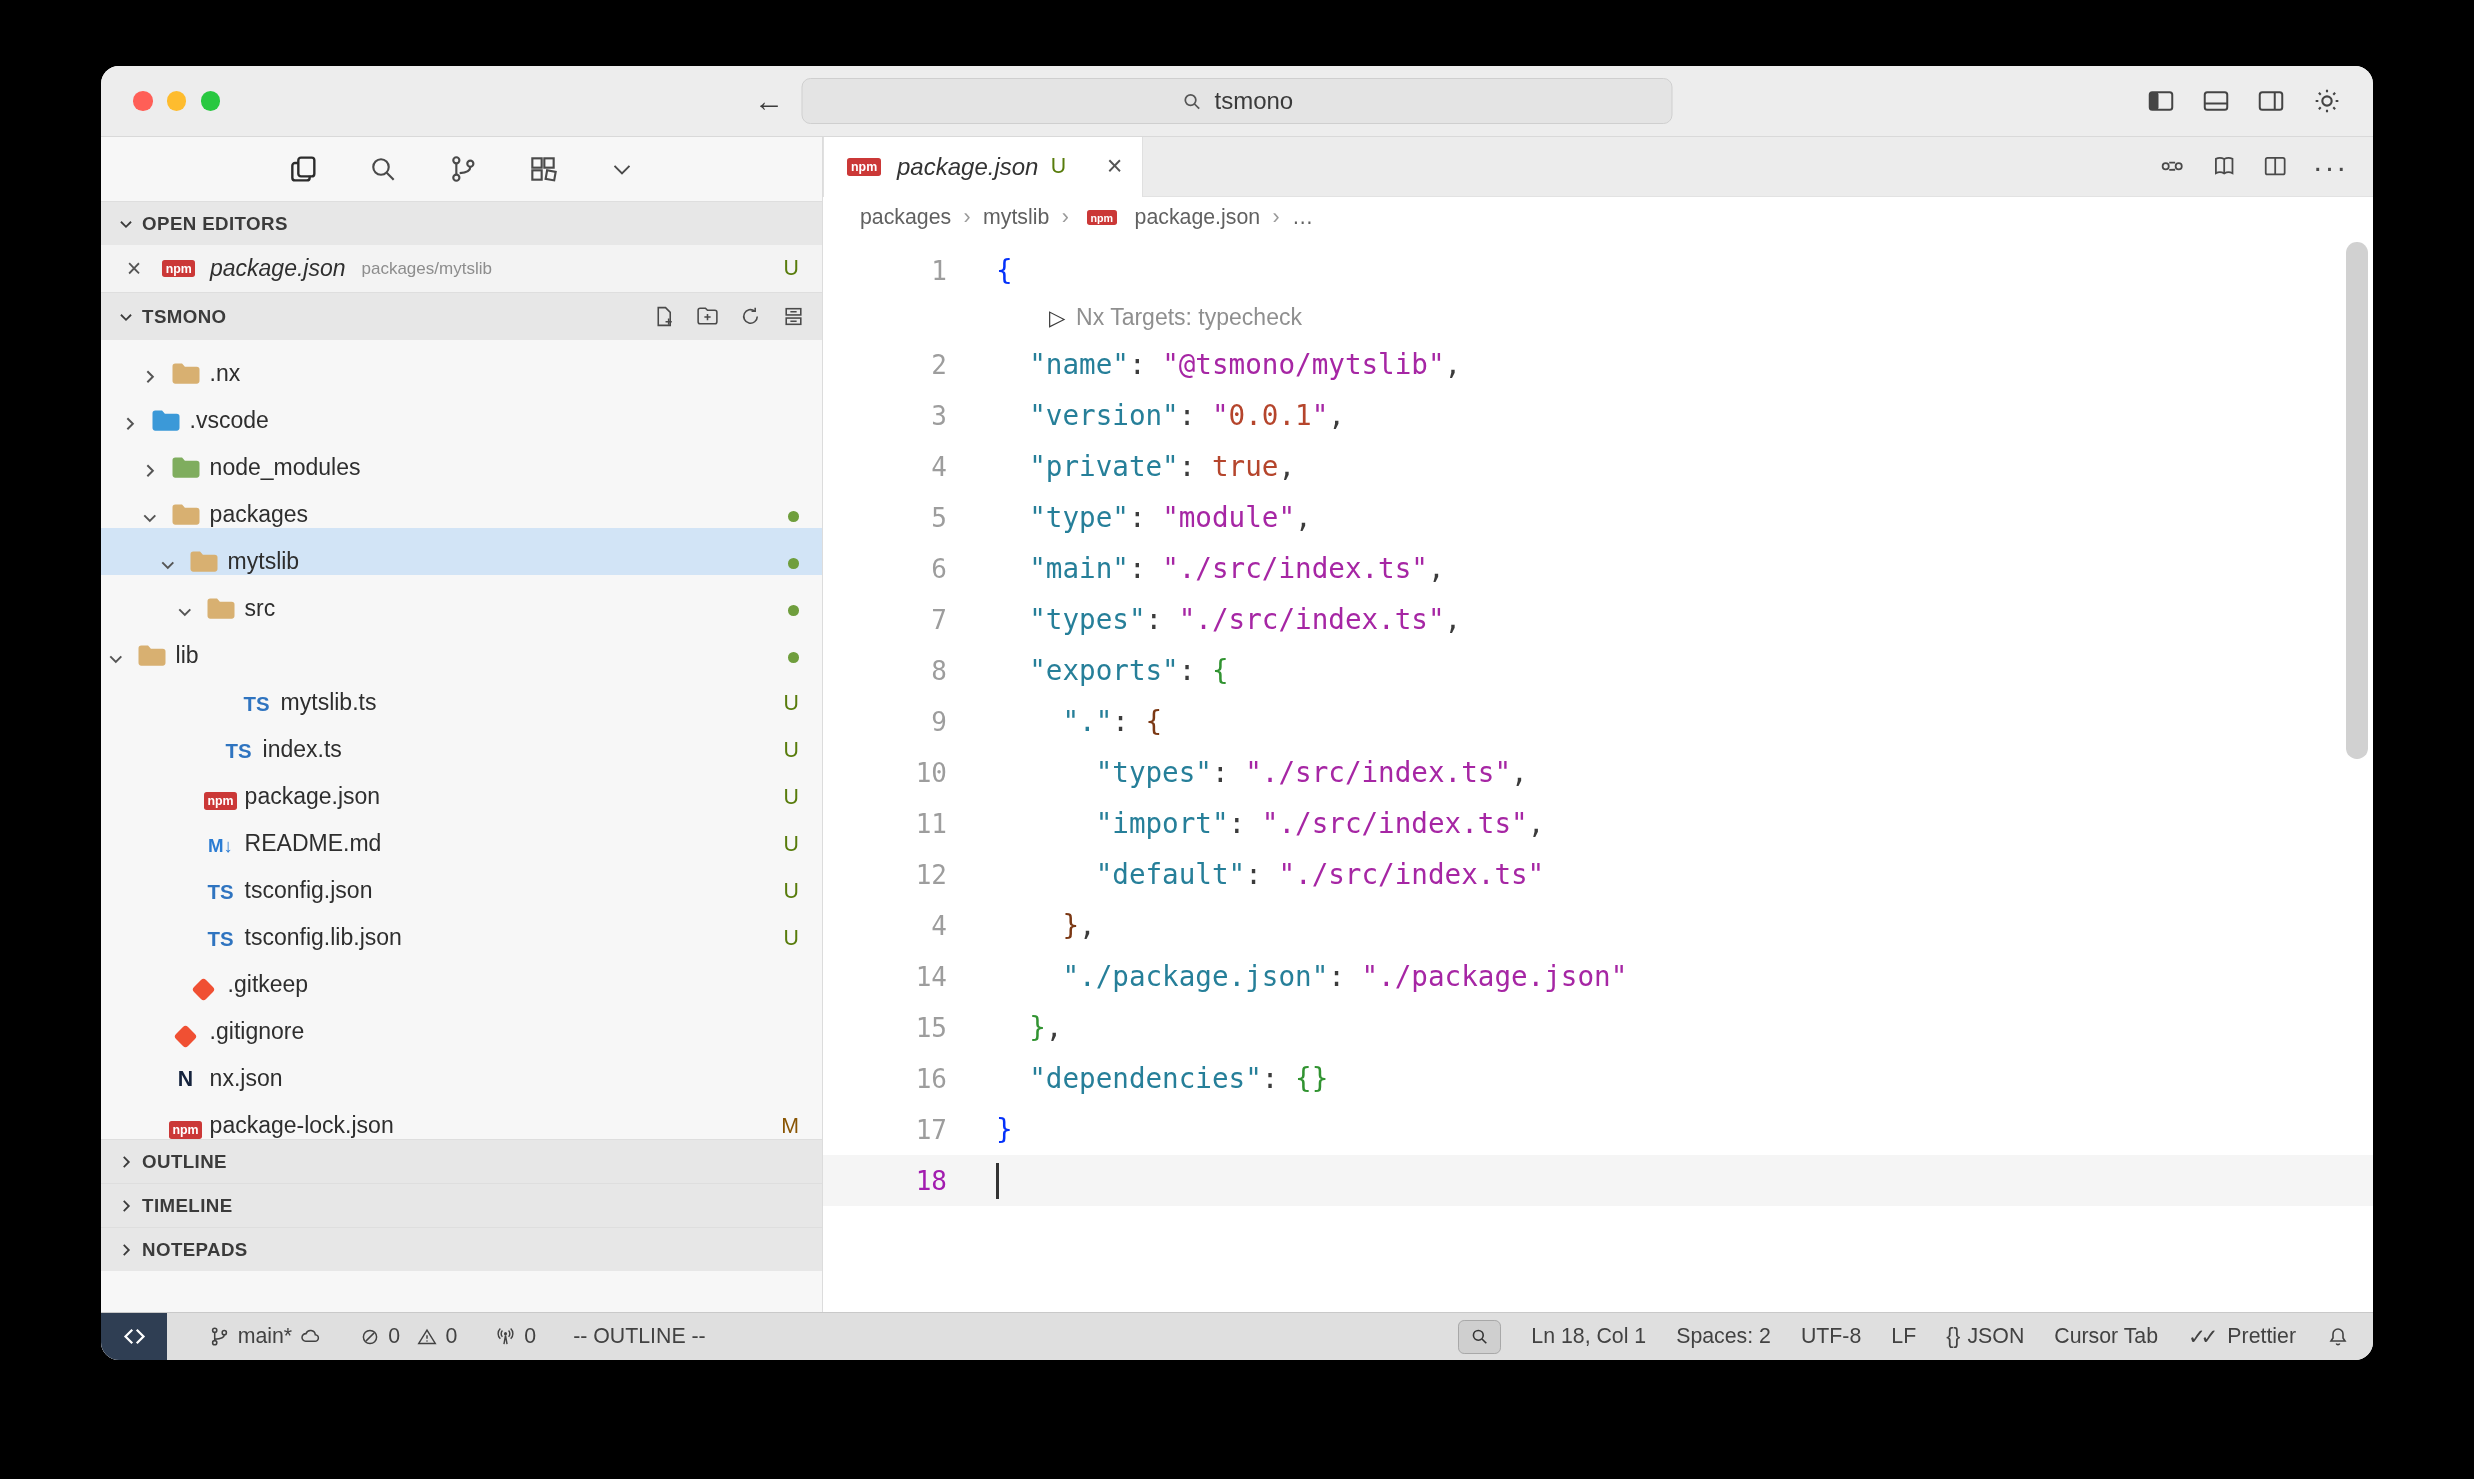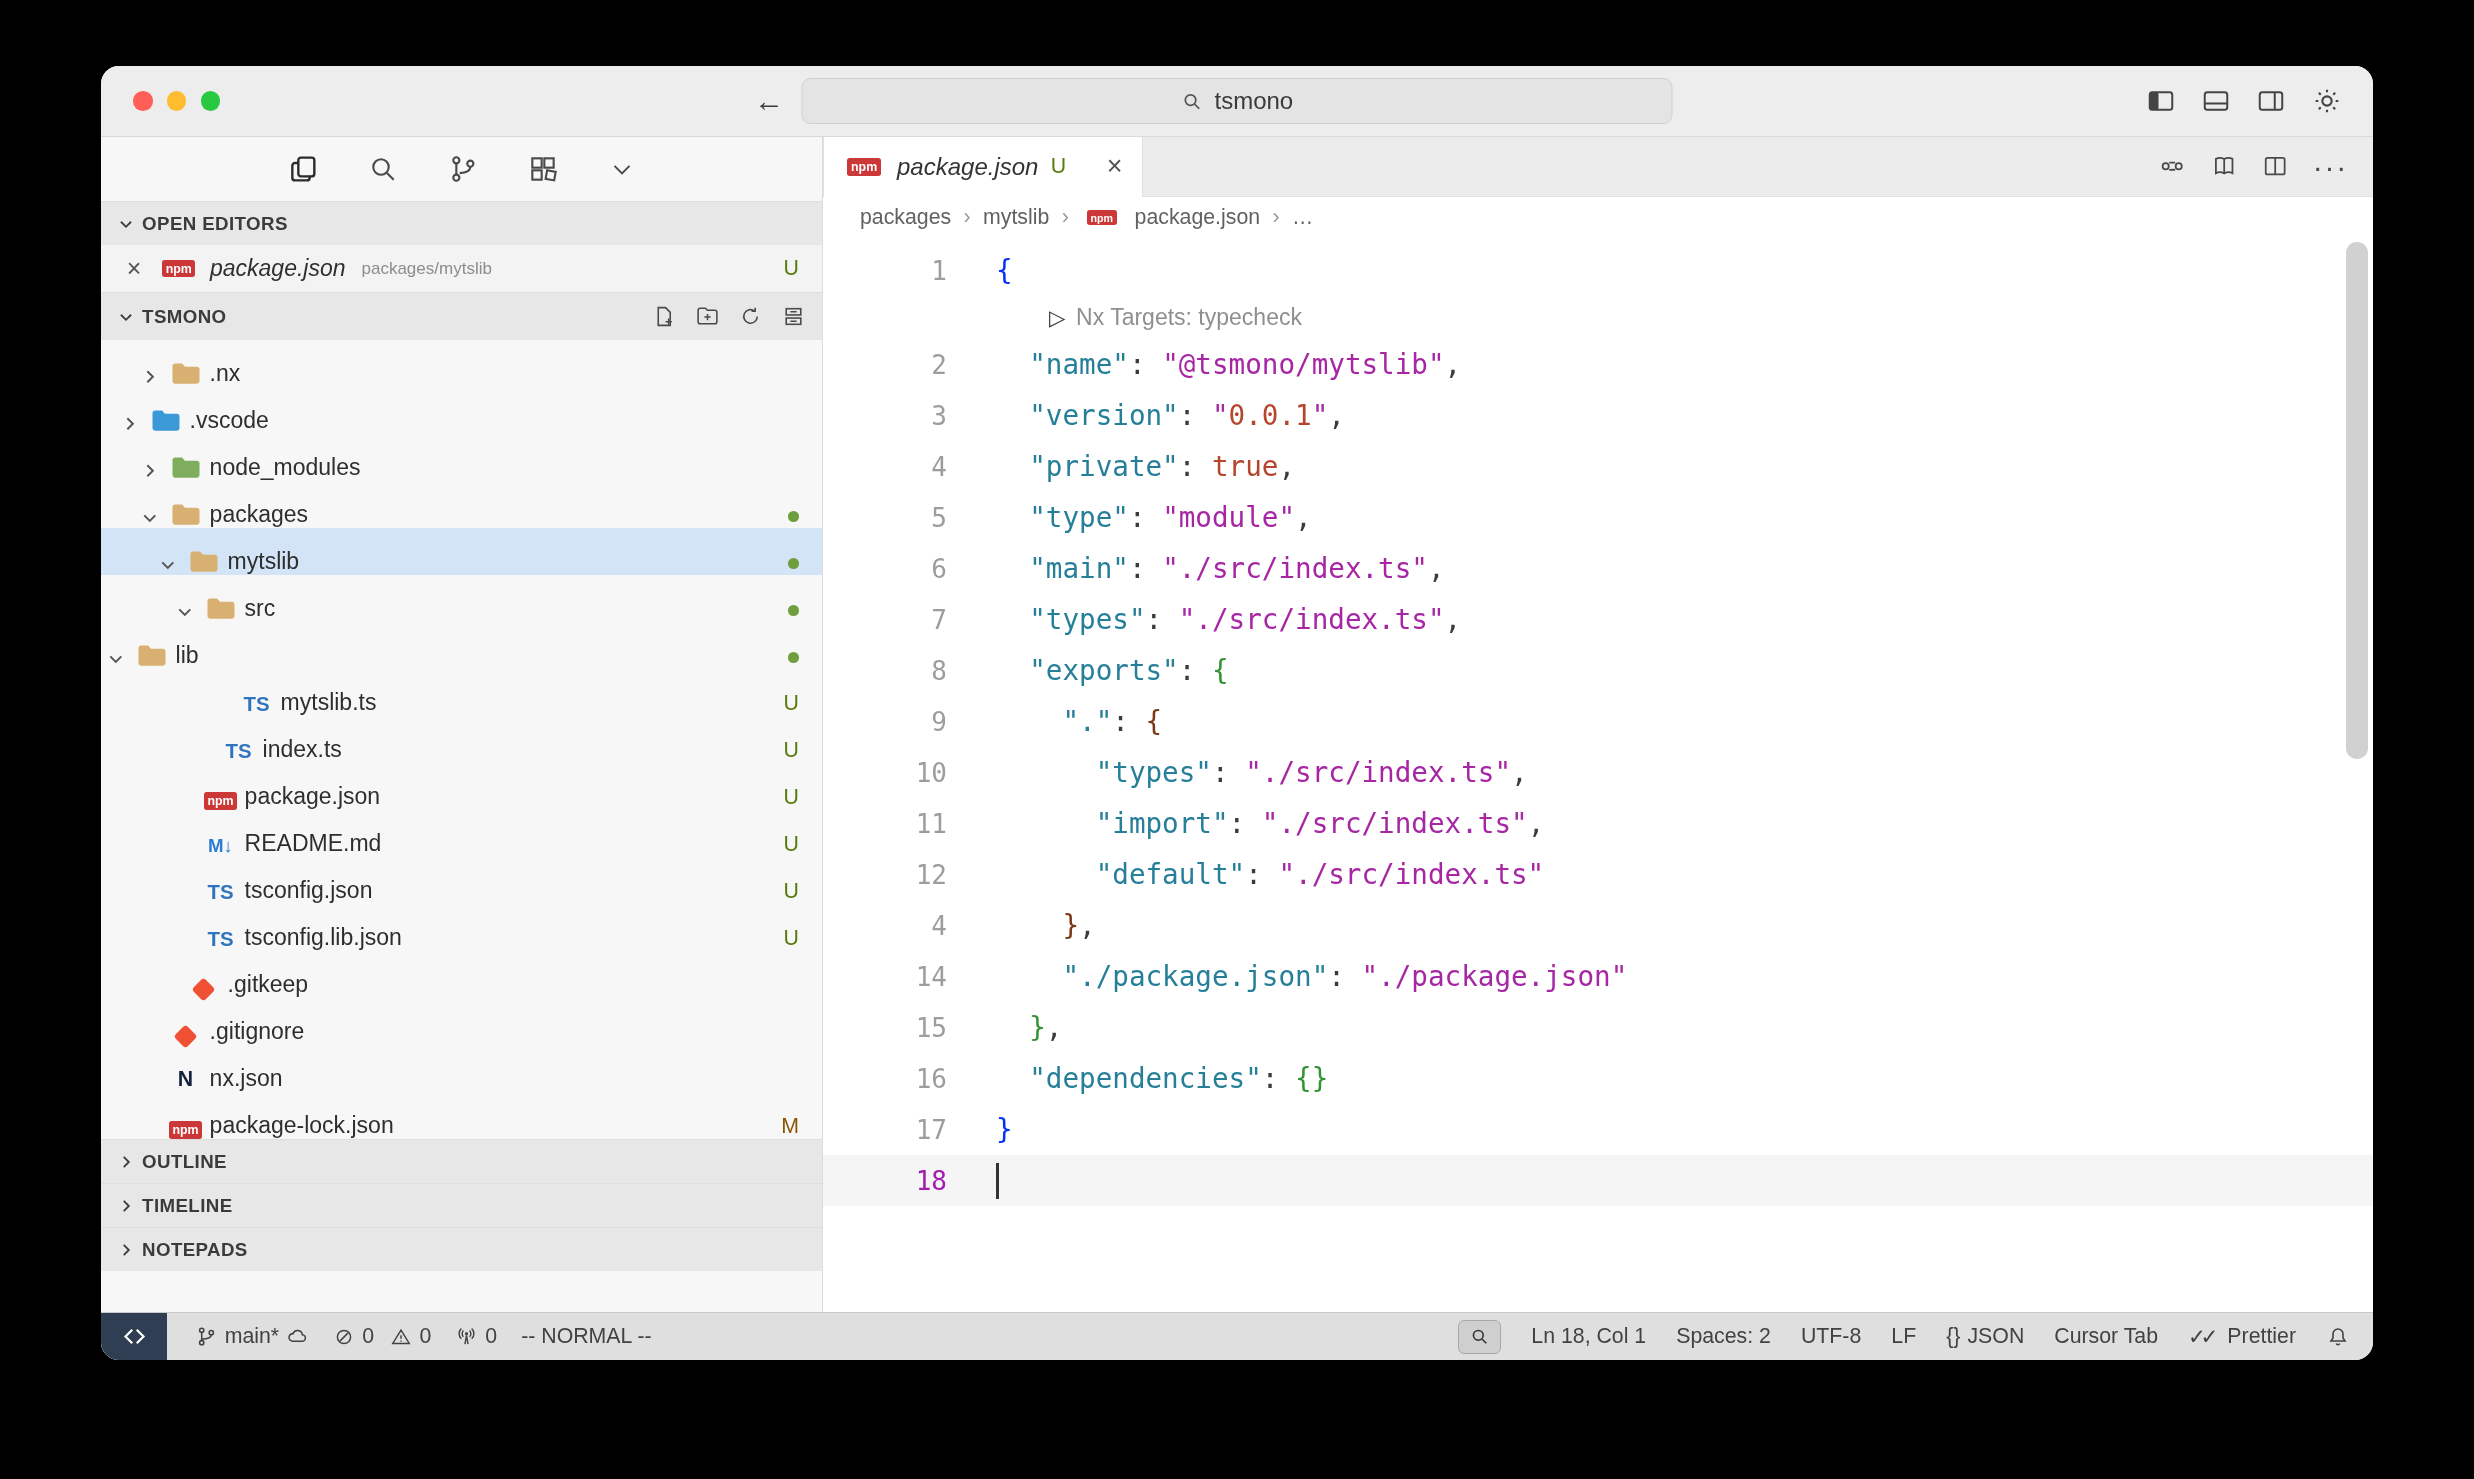--- a/index.html
+++ b/index.html
@@ -88,21 +88,21 @@
   .lens-tri { color:#3a3a3a; font-size:21.3px; }
   .tk-k{color:#267f99;} .tk-s{color:#a626a4;} .tk-c{color:#b5452c;} .tk-p{color:#3b3b3b;}
   .tk-b1{color:#0431fa;} .tk-b2{color:#319331;} .tk-b3{color:#7b3814;}
   .cursorbar { display:inline-block; width:2.7px; height:36px; background:#333; vertical-align:middle; }
   .scrollthumb { position:absolute; right:5.3px; top:3.6px; width:21.3px; height:517px;
     background:#c6c6c6; border-radius:10.7px; opacity:.8; }
 
   
   .statusbar { height:48px; flex:0 0 48px; background:#dfdfdf; border-top:0.9px solid #c9c9c9;
     display:flex; align-items:center; font-size:21.3px; color:#424242; }
-  .sb-left { display:flex; align-items:center; gap:24px; }
+  .sb-left { display:flex; align-items:center; gap:37px; }
   .sb-right { margin-left:auto; display:flex; align-items:center; gap:30px; padding-right:23px; }
   .sb-item { display:flex; align-items:center; gap:7.1px; white-space:nowrap; }
   .remoteblk { width:66px; height:48px; background:#2f3e53; display:flex; align-items:center;
     justify-content:center; margin-right:3.6px; }
   .zoombox { width:43px; height:34px; background:#cfcfcf; border:0.9px solid #a8a8a8; border-radius:6.2px;
     display:flex; align-items:center; justify-content:center; }
   .checks { color:#424242; letter-spacing:-5.3px; margin-right:7.1px; }
   svg.sicon { display:block; }
 </style>
 </head>
@@ -603,21 +603,21 @@
         <span>0</span>
       </div>
       <div class="sb-item">
         <svg class="sicon" width="23" height="23" viewBox="0 0 24 24">
             <circle cx="12" cy="9" r="1.6" fill="#424242"></circle>
             <path d="M8.8 12.2a4.5 4.5 0 0 1 0-6.4M15.2 5.8a4.5 4.5 0 0 1 0 6.4M6.6 14.4a7.5 7.5 0 0 1 0-10.8M17.4 3.6a7.5 7.5 0 0 1 0 10.8M12 10.8L10.4 20M12 10.8L13.6 20" fill="none" stroke="#424242" stroke-width="1.5"></path>
           </svg>
         <span>0</span>
       </div>
       <div class="sb-item">
-        <span>-- NORMAL --</span>
+        <span>-- OUTLINE --</span>
       </div>
     </div>
     <div class="sb-right">
       <div class="zoombox">
         <svg class="sicon" width="21.3" height="21.3" viewBox="0 0 24 24">
             <circle cx="10.5" cy="10.5" r="5.5" fill="none" stroke="#333" stroke-width="1.8"></circle>
             <line x1="14.6" y1="14.6" x2="19.5" y2="19.5" stroke="#333" stroke-width="1.8"></line>
           </svg>
       </div>
       <span class="sb-item">Ln 18, Col 1</span>

